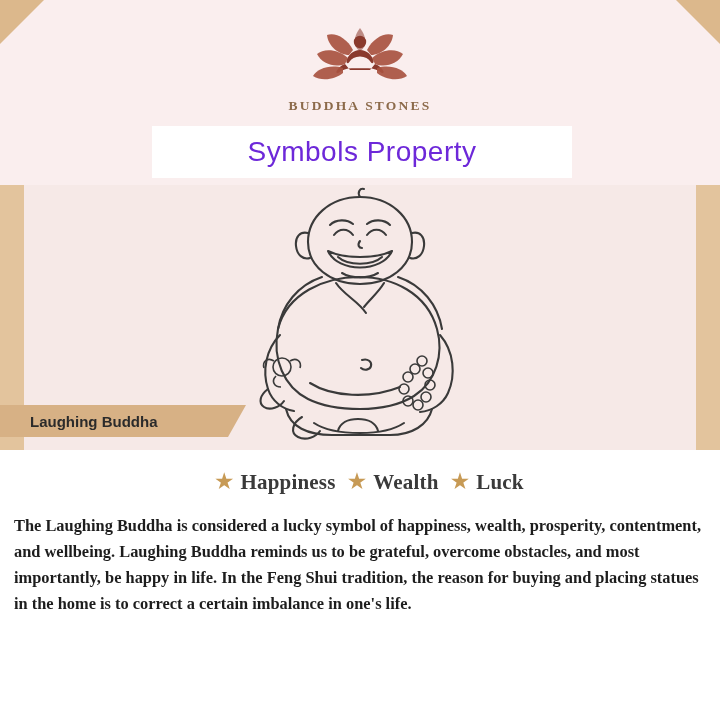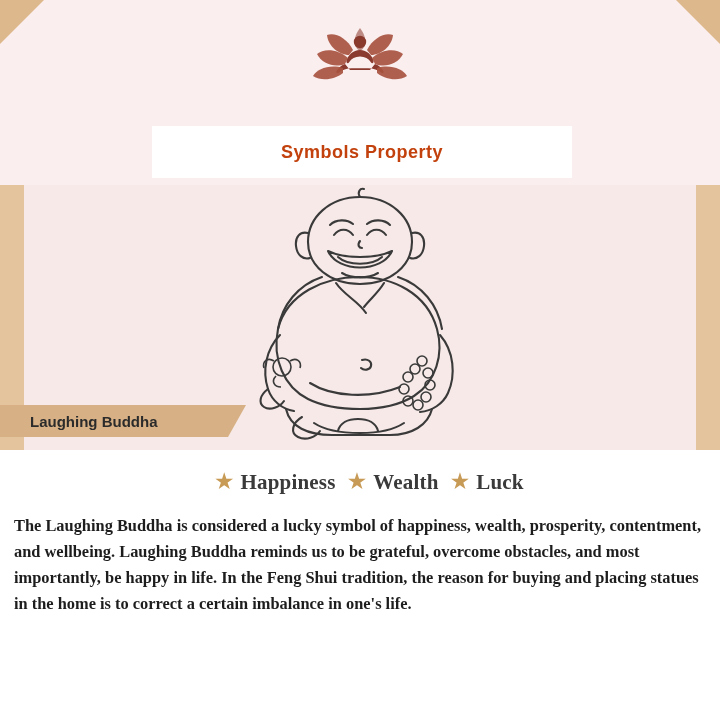--- a/index.html
+++ b/index.html
@@ -71,23 +71,23 @@
     left: 152px;
     top: 126px;
     width: 420px;
     height: 52px;
     background: #ffffff;
     display: flex;
     align-items: center;
     justify-content: center;
   }
   .title-text {
-    font-size: 18px;
-    font-weight: bold;
-    color: #c2410c;
+    font-size: 28px;
+    font-weight: normal;
+    color: #6d28d9;
     letter-spacing: 0.5px;
     font-family: "Liberation Sans", sans-serif;
   }
 
   
   .image-area {
     position: absolute;
     left: 0; top: 185px;
     width: 720px;
     height: 265px;
@@ -203,20 +203,21 @@
         <path d="M68 28 c-6 -12 -18 -18 -26 -15 c1 11 12 20 22 20 z" opacity="0.92"></path>
 
         <path d="M87 36 c10 -9 24 -10 31 -4 c-5 10 -18 14 -28 10 z" opacity="0.92"></path>
         <path d="M92 46 c13 -4 26 1 30 8 c-9 6 -23 3 -30 -3 z" opacity="0.92"></path>
         <path d="M82 28 c6 -12 18 -18 26 -15 c-1 11 -12 20 -22 20 z" opacity="0.92"></path>
       </g>
       <g fill="#8a3a2e">
         <path d="M75 6 c-4 5 -6 11 -5 16 c1 4 3 6 5 7 c2 -1 4 -3 5 -7 c1 -5 -1 -11 -5 -16 z" opacity="0.55"></path>
       </g>
     </svg>
+    <div class="brand-name">BUDDHA STONES</div>
   </div>
 
   <div class="title-strip">
     <span class="title-text">Symbols Property</span>
   </div>
 
   <div class="image-area">
     <div class="buddha-holder">
       <svg width="300" height="265" viewBox="0 0 300 265">
         <g fill="none" stroke="#3a3a3a" stroke-width="2.1" stroke-linecap="round" stroke-linejoin="round">

